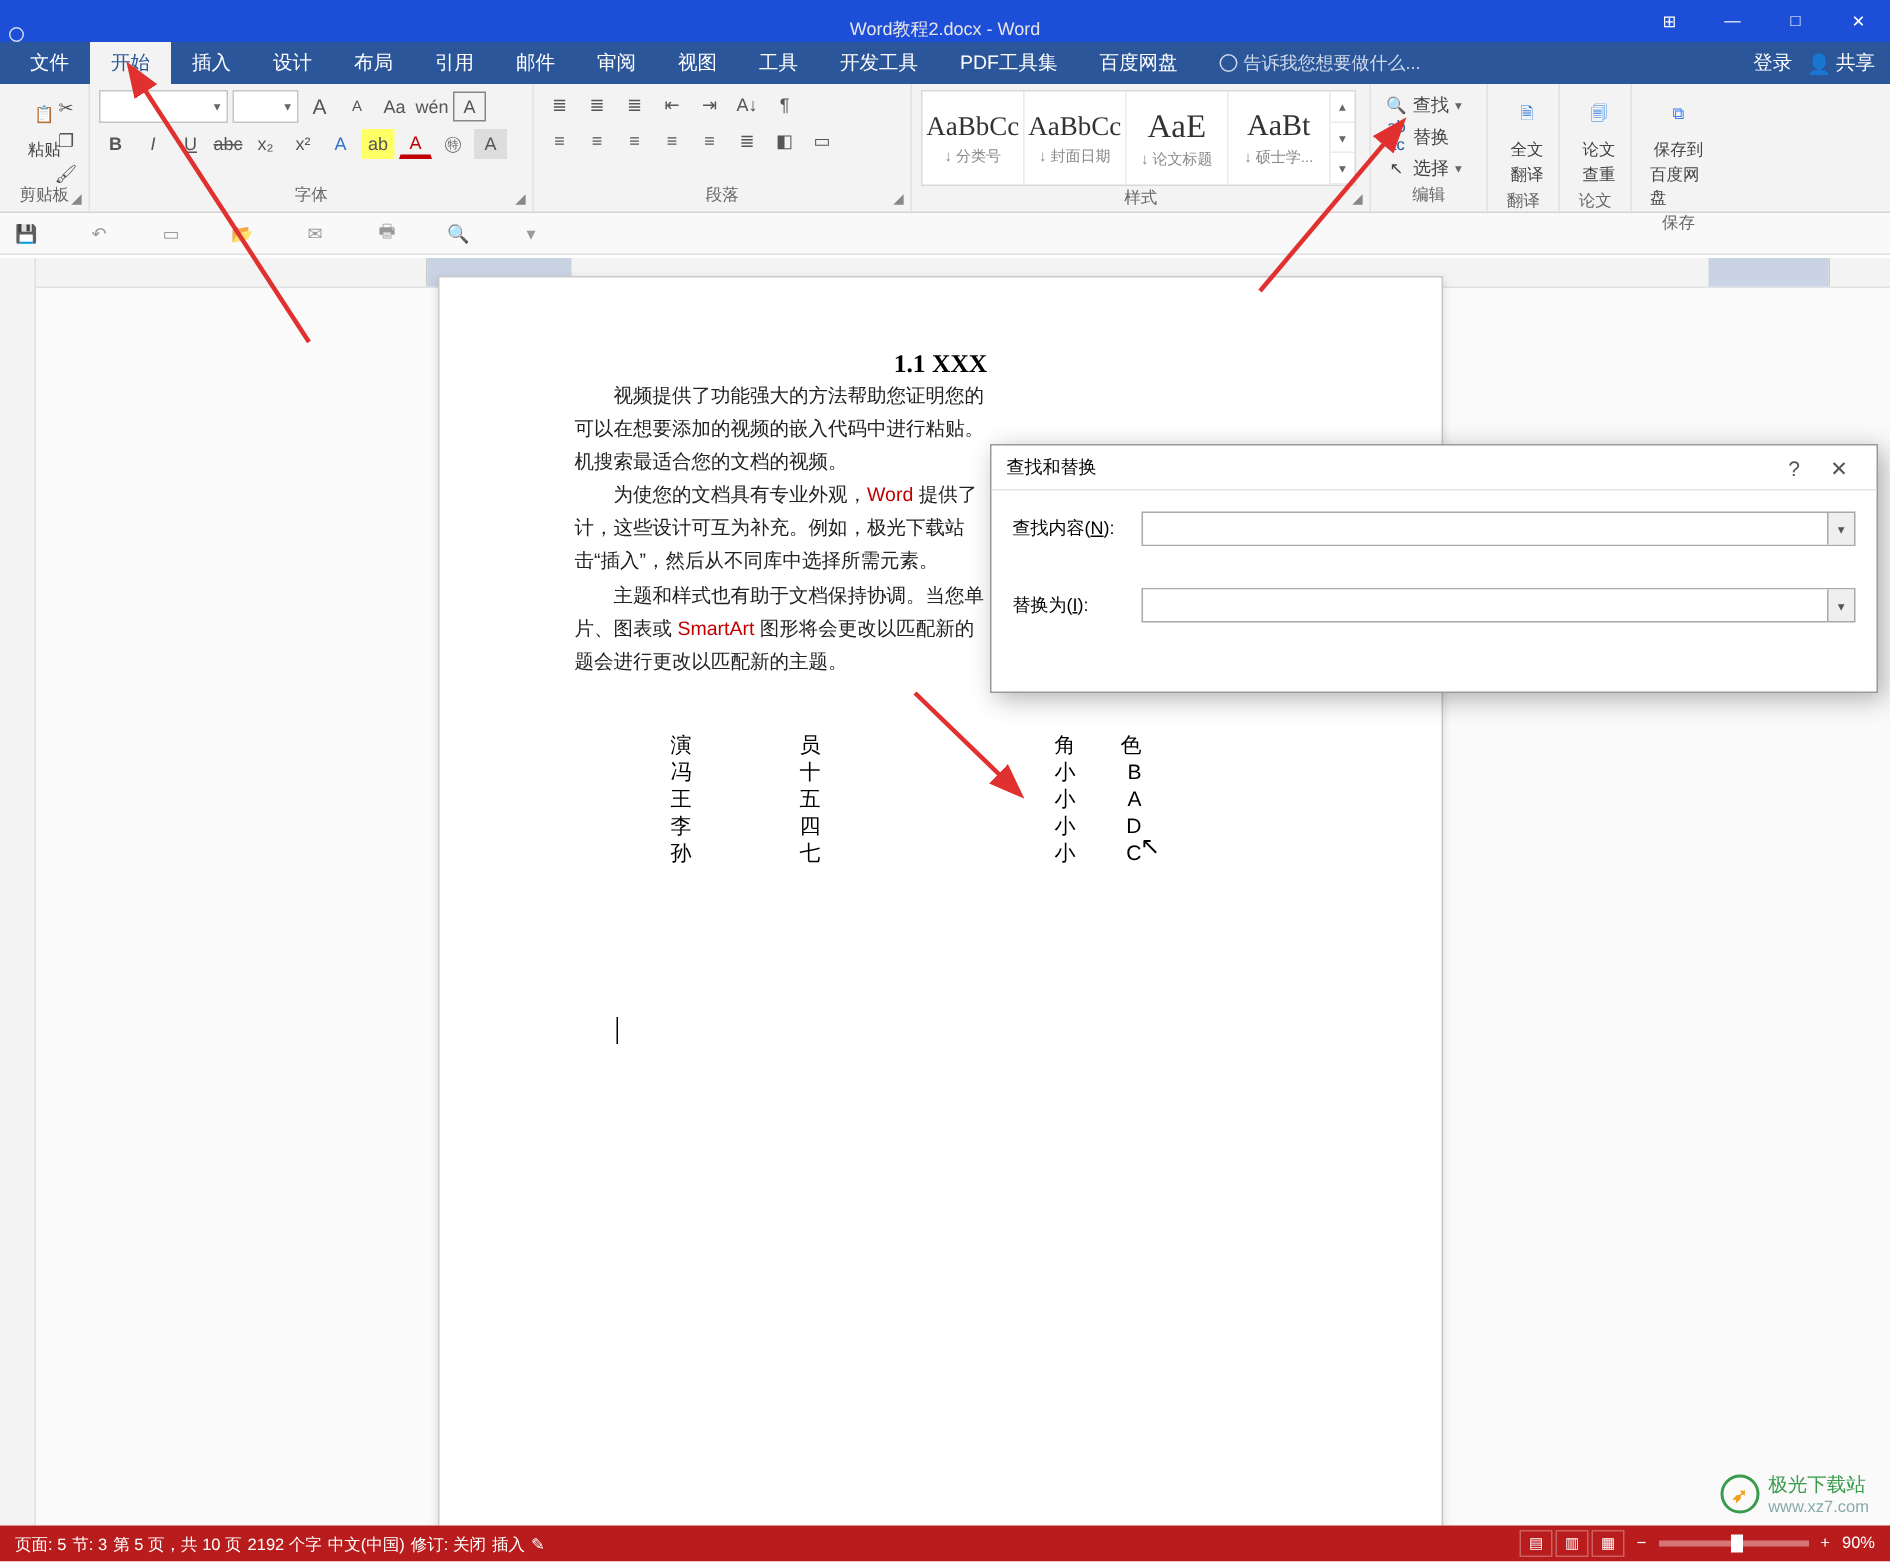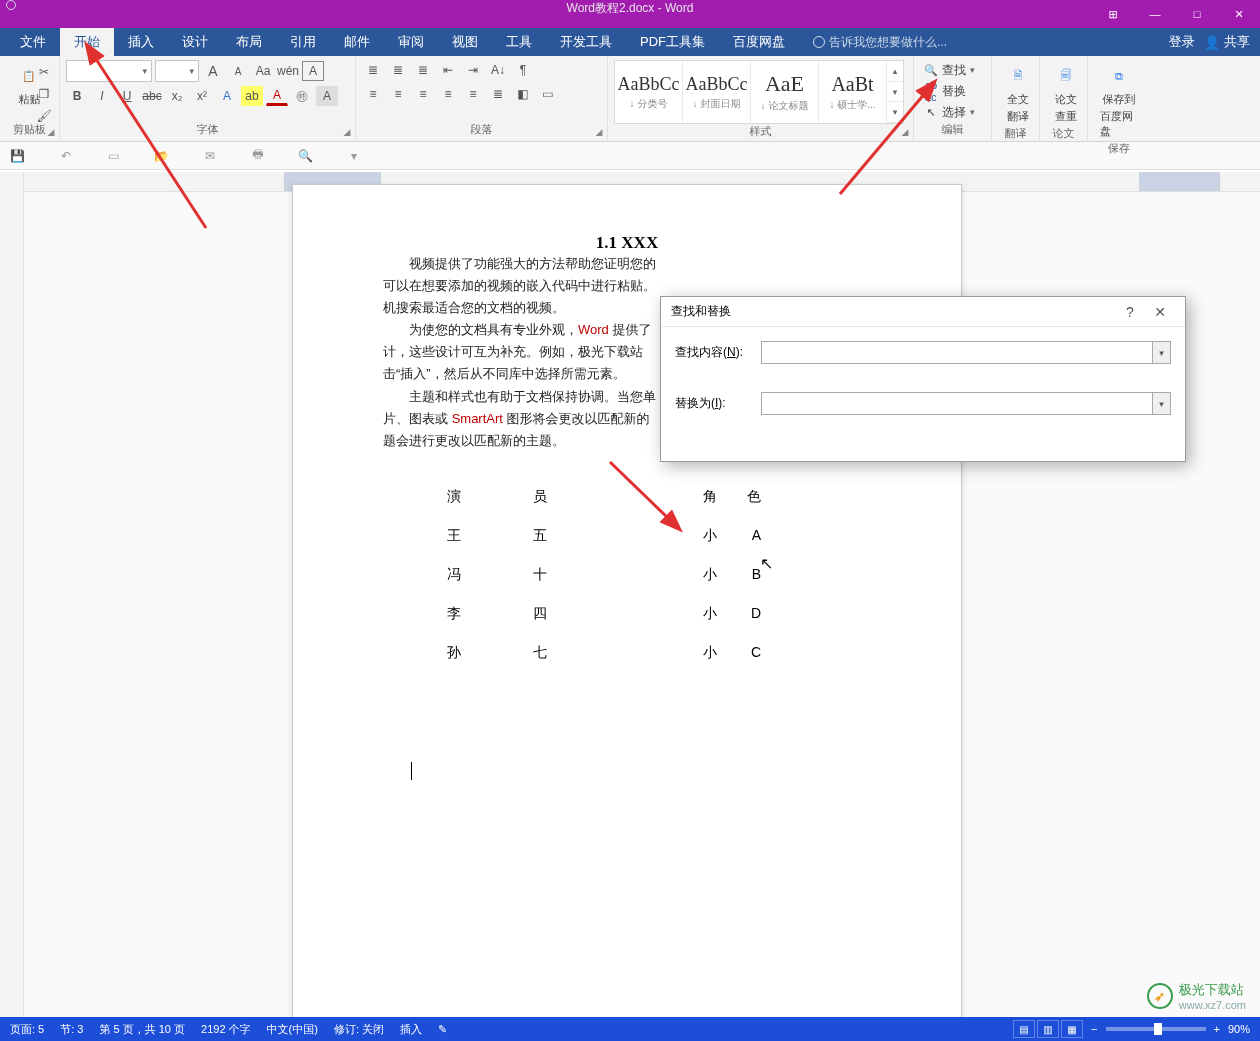--- a/index.html
+++ b/index.html
@@ -1,19 +1,19 @@
 <!DOCTYPE html>
 <html><head>
 <meta charset="utf-8">
 <style>
   * { box-sizing: border-box; margin: 0; padding: 0; font-family: "Microsoft YaHei", Arial, sans-serif; }
   body { width: 1260px; height: 1041px; background: #fff; overflow: hidden; position: relative; font-size: 12px; }
 
   
-  .titlebar { height: 28px; background: #a21caf; color: #fff; display: flex; align-items: flex-start; position: relative; }
+  .titlebar { height: 28px; background: #1d4ed8; color: #fff; display: flex; align-items: flex-end; position: relative; }
   .titlebar .doc-title { position: absolute; left: 50%; transform: translateX(-50%); font-size: 12px; color: #e6e6e6; }
   .winbtns { margin-left: auto; display: flex; }
   .winbtns div { width: 42px; height: 28px; display: flex; align-items:center; justify-content:center; color:#fff; font-size:11px; }
   .titlebar-left { display:flex; align-items:center; padding-left:6px; gap:8px; color:#cfd9ea; }
   .titlebar-left .dot { width:10px; height:10px; border:1px solid #cfd9ea; border-radius:50%; }
 
   
   .menubar { height: 28px; background: #2b579a; display: flex; align-items: stretch; padding-left: 6px; color:#fff; font-size:13px; }
   .menubar .tab { padding: 0 14px; display:flex; align-items:center; cursor:pointer; }
   .menubar .tab.active { background:#f3f3f3; color:#2b579a; }
@@ -58,49 +58,49 @@
   .hruler-inner { position:absolute; left:260px; right:40px; top:0; bottom:0; border-left:1px solid #ccc; border-right:1px solid #ccc; }
   .hruler-dark { position:absolute; top:0; bottom:0; background:#c9d3e3; }
 
   .page { position:absolute; left:268px; top:12px; width:670px; min-height:920px; background:#fff; border:1px solid #c9c9c9; box-shadow:0 2px 6px rgba(0,0,0,.15); padding:48px 90px 60px 90px; }
   .page h1 { font-family:"Times New Roman",serif; font-weight:bold; font-size:17px; text-align:center; }
   .para { font-size:13px; line-height:1.7; text-align:justify; color:#222; }
   .para .first { display:inline-block; width:2em; }
   .redword { color:#c00000; }
 
   .tbl { margin-top:36px; font-size:14px; }
-  .tbl-row { display:flex;margin-top:21px; }
+  .tbl-row { display:flex; }
   .tbl-row .c1 { width:110px; text-align:justify; text-align-last:justify; padding:0 4px; letter-spacing: 2px;}
   .tbl-row .c2 { width:150px; }
   .tbl-row .c3 { width:60px; text-align:justify; text-align-last:justify; letter-spacing: 2px;}
   .cursor-line { margin-top:100px; height:18px; border-left:1px solid #000; width:1px; margin-left:28px; }
 
   
-  .dialog { position:absolute; left:660px; top:296px; width:526px; background:#fff; border:1px solid #9a9a9a; box-shadow:4px 4px 16px rgba(0,0,0,.3); font-size:12px; }
+  .dialog { position:absolute; left:660px; top:296px; width:592px; background:#fff; border:1px solid #9a9a9a; box-shadow:4px 4px 16px rgba(0,0,0,.3); font-size:12px; }
   .dlg-title { height:30px; display:flex; align-items:center; padding:0 10px; border-bottom:1px solid #e5e5e5; }
   .dlg-title .ttl { flex:1; }
   .dlg-title .hb { width:30px; text-align:center; color:#555; font-size:14px; }
   .dlg-tabs { display:flex; padding:6px 8px 0; gap:0; border-bottom:1px solid #d0d0d0; }
   .dlg-tab { padding:5px 12px; border:1px solid transparent; border-bottom:none; color:#333; }
   .dlg-tab.active { border-color:#d0d0d0; background:#fff; position:relative; top:1px; }
   .dlg-tab u { text-decoration:underline; }
   .dlg-body { padding:14px 14px 18px; }
   .dlg-row { display:flex; align-items:center; margin-bottom:28px; }
   .dlg-row label { width:86px; }
   .dlg-row .combo { flex:1; height:23px; border:1px solid #a9a9a9; display:flex; }
   .dlg-row .combo input { flex:1; border:none; outline:none; padding:0 4px; font-size:12px; }
   .dlg-row .combo .ar { width:18px; border-left:1px solid #a9a9a9; display:flex; align-items:center; justify-content:center; font-size:9px; color:#555; background:#efefef; }
   .dlg-buttons { display:flex; gap:10px; justify-content:flex-start; }
   .dlg-buttons .spacer { flex:1; }
   .btn { min-width:86px; height:24px; border:1px solid #adadad; background:#e1e1e1; display:flex; align-items:center; justify-content:center; font-size:12px; color:#333; }
   .btn.primary { border:2px solid #2b579a; background:#e5edf7; }
   .btn.disabled { color:#9e9e9e; }
 
   
-  .statusbar { position:absolute; left:0; right:0; bottom:0; height:24px; background:#1d4ed8; color:#fff; display:flex; align-items:center; font-size:11px; padding:0 10px; gap:16px; }
+  .statusbar { position:absolute; left:0; right:0; bottom:0; height:24px; background:#b91c1c; color:#fff; display:flex; align-items:center; font-size:11px; padding:0 10px; gap:4px; }
   .statusbar .right { margin-left:auto; display:flex; align-items:center; gap:8px; }
   .statusbar .vbtns { display:flex; gap:2px; }
   .statusbar .vbtns div { width:22px; height:18px; display:flex; align-items:center; justify-content:center; border:1px solid rgba(255,255,255,.3); font-size:10px;}
   .zoom-slider { width:100px; height:4px; background:rgba(255,255,255,.4); position:relative; }
   .zoom-slider .thumb { position:absolute; left:48px; top:-4px; width:8px; height:12px; background:#fff; }
 
   
   .arrow { position:absolute; pointer-events:none; }
   .arrow svg { overflow:visible; }
 
@@ -354,28 +354,28 @@
         <span>题会进行更改以匹配新的主题。</span>
       </div>
 
       <div class="tbl" style="margin-left:60px;">
         <div class="tbl-row">
             <div class="c1">演　员</div>
             <div class="c2"></div>
             <div class="c3">角　色</div>
           </div>
         <div class="tbl-row">
+            <div class="c1">冯　十</div>
+            <div class="c2"></div>
+            <div class="c3">小　B</div>
+          </div>
+        <div class="tbl-row">
             <div class="c1">王　五</div>
             <div class="c2"></div>
             <div class="c3">小　A</div>
-          </div>
-        <div class="tbl-row">
-            <div class="c1">冯　十</div>
-            <div class="c2"></div>
-            <div class="c3">小　B</div>
           </div>
         <div class="tbl-row">
             <div class="c1">李　四</div>
             <div class="c2"></div>
             <div class="c3">小　D</div>
           </div>
         <div class="tbl-row">
             <div class="c1">孙　七</div>
             <div class="c2"></div>
             <div class="c3">小　C</div>

